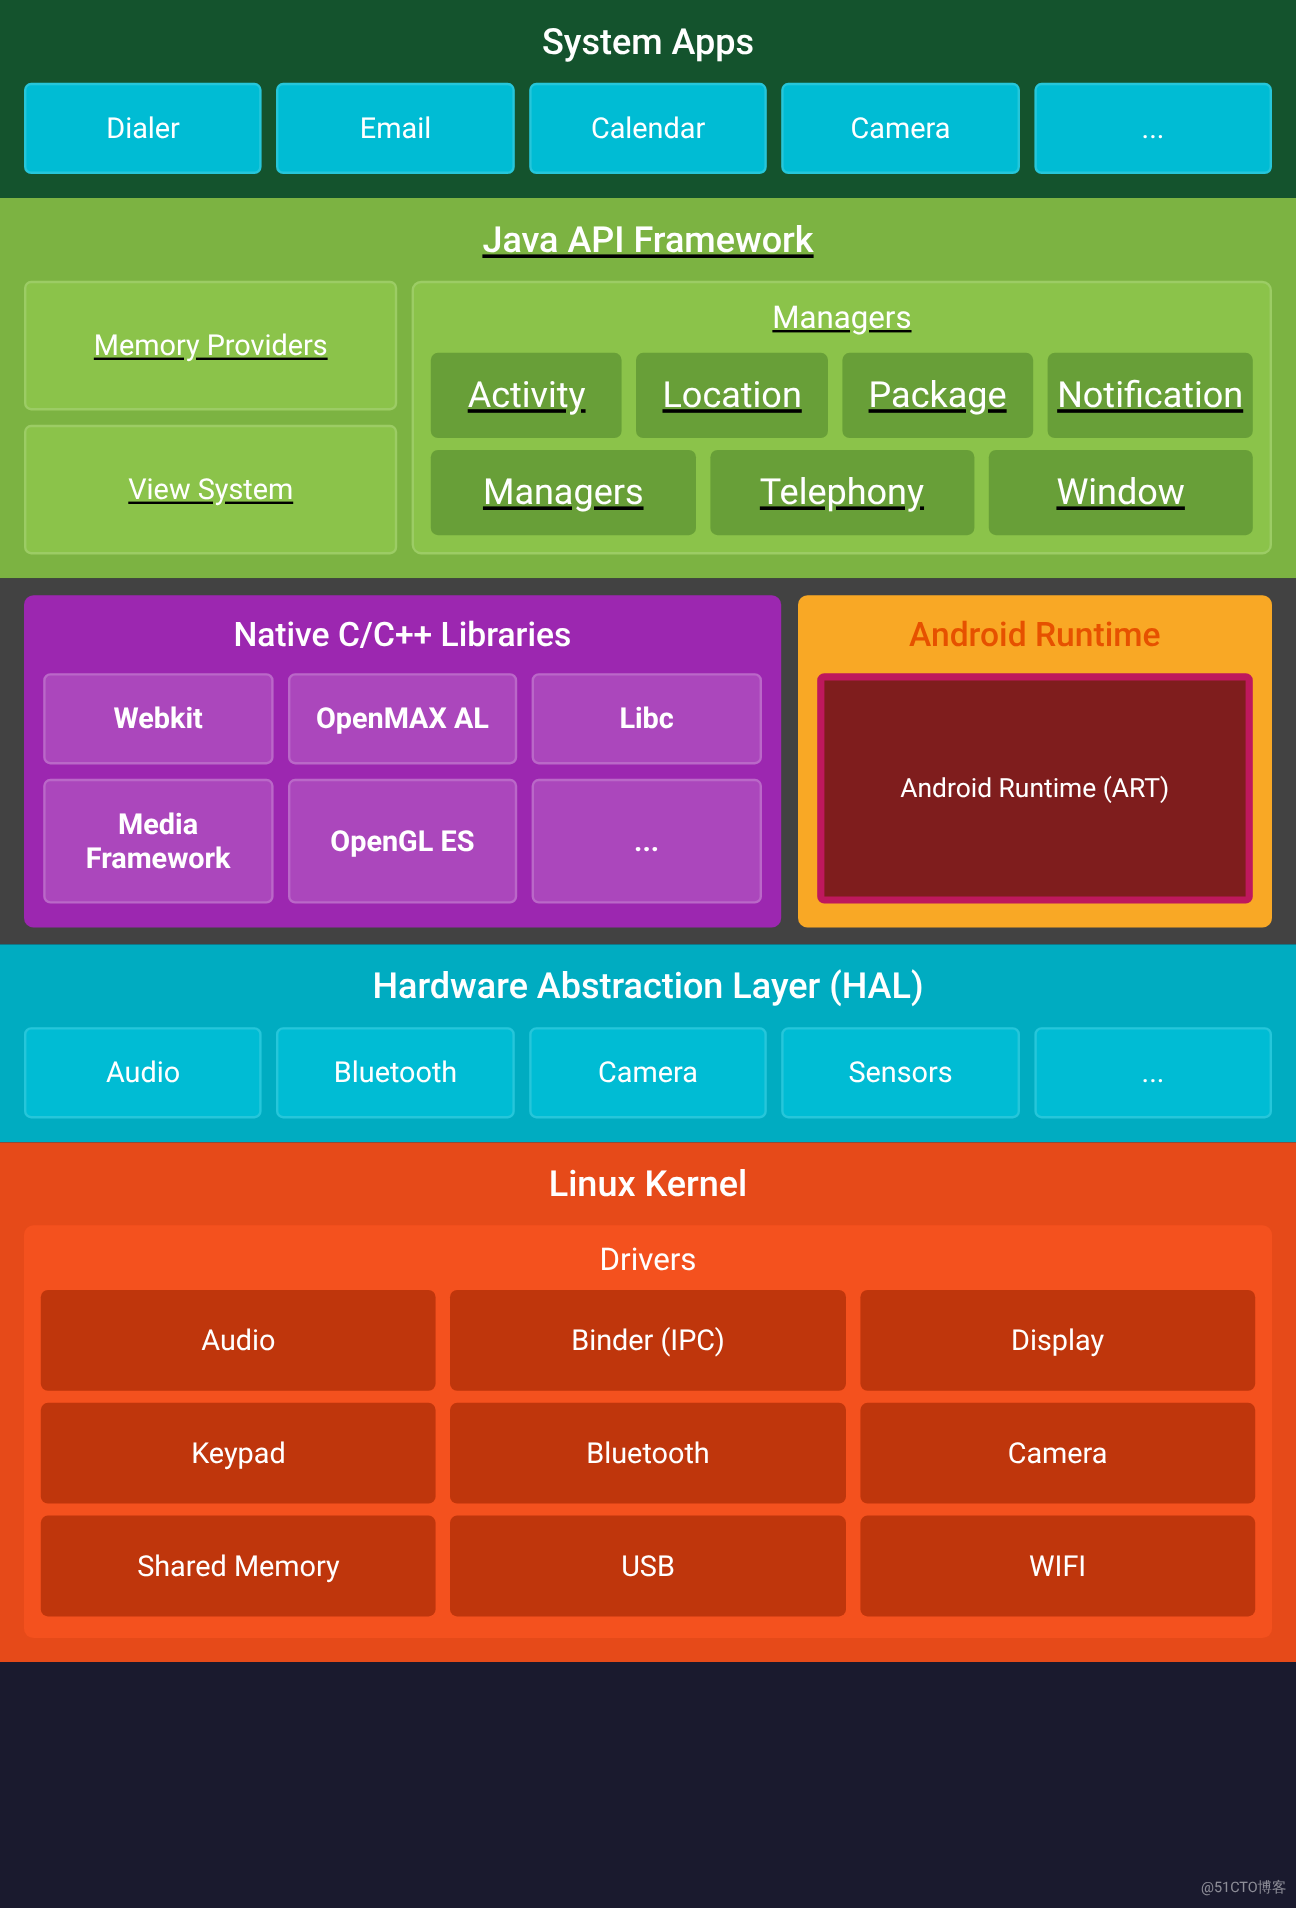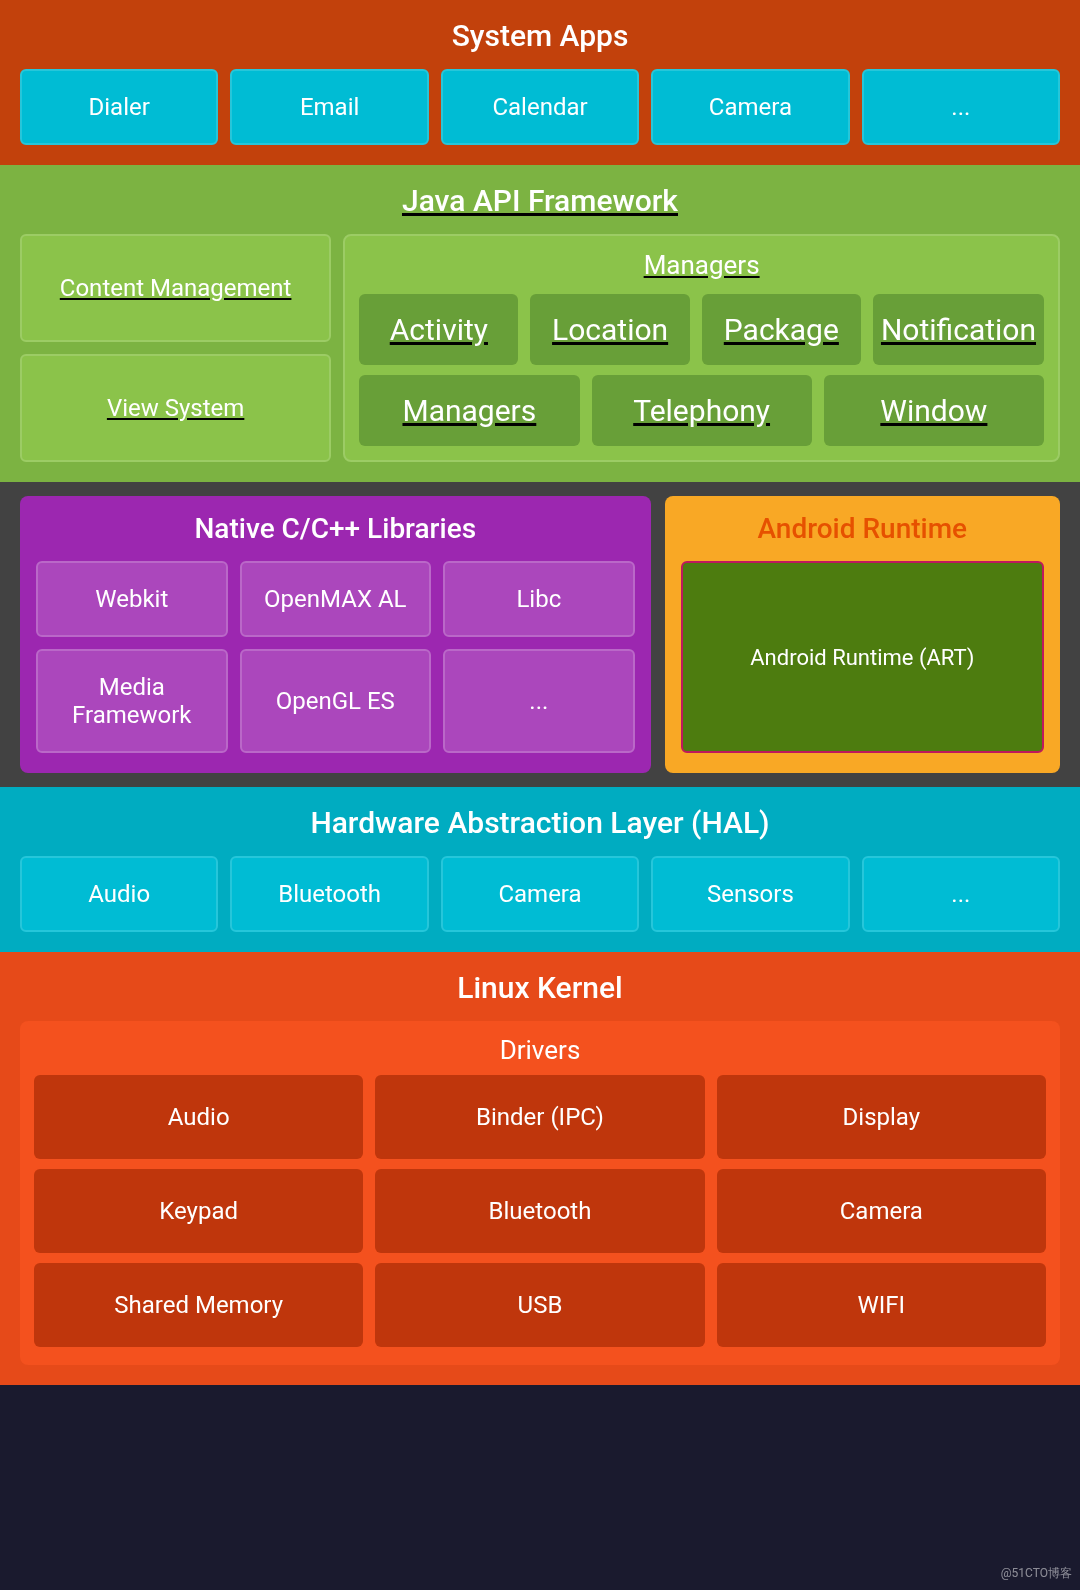--- a/index.html
+++ b/index.html
@@ -37,21 +37,21 @@
       justify-content: center;
       text-align: center;
       padding: 22px 10px;
       font-size: 24px;
       color: white;
       font-weight: 400;
     }
 
     
     .layer-system-apps {
-      background: #c2410c;
+      background: #14532d;
     }
     .cell-system-apps {
       background: #00BCD4;
       border: 2px solid #26C6DA;
     }
 
     
     .layer-java-api {
       background: #7CB342;
       text-decoration: underline;
@@ -100,24 +100,25 @@
       align-items: center;
       justify-content: center;
       text-align: center;
       padding: 30px 10px;
       font-size: 24px;
       color: white;
     }
     .cell-native {
       background: #AB47BC;
       border: 2px solid #BA68C8;
+      font-weight: bold;
     }
     .cell-android-runtime {
-      background: #4d7c0f;
-      border: 2px solid #be185d;
+      background: #7f1d1d;
+      border: 6px solid #be185d;
     }
 
     
     .middle-section {
       display: flex;
       gap: 14px;
       padding: 14px 20px;
       background: #424242;
     }
     .native-box {
@@ -209,21 +210,21 @@
     <div class="cell cell-system-apps">Camera</div>
     <div class="cell cell-system-apps">...</div>
   </div>
 </div>
 
 <div class="layer layer-java-api">
   <div class="layer-title">Java API Framework</div>
   <div class="row">
 
     <div class="left-boxes">
-      <div class="cell-java-left">Content Management</div>
+      <div class="cell-java-left">Memory Providers</div>
       <div class="cell-java-left">View System</div>
     </div>
 
     <div class="managers-box">
       <div class="managers-title">Managers</div>
       <div class="row">
         <div class="cell-manager">Activity</div>
         <div class="cell-manager">Location</div>
         <div class="cell-manager">Package</div>
         <div class="cell-manager">Notification</div>

